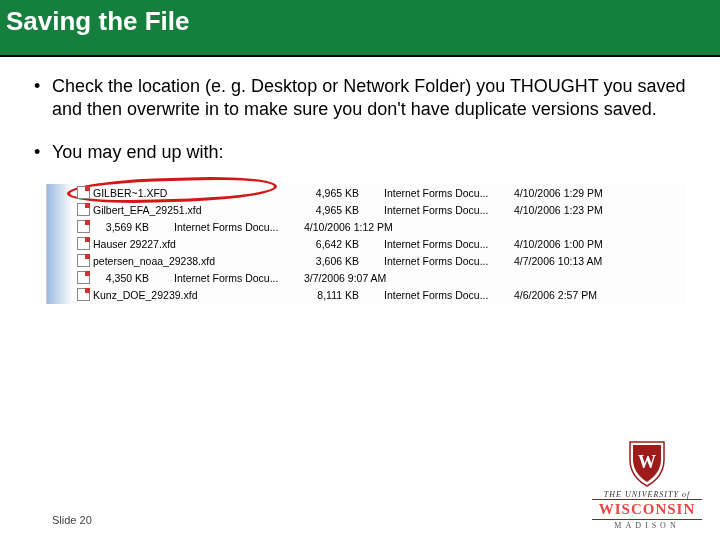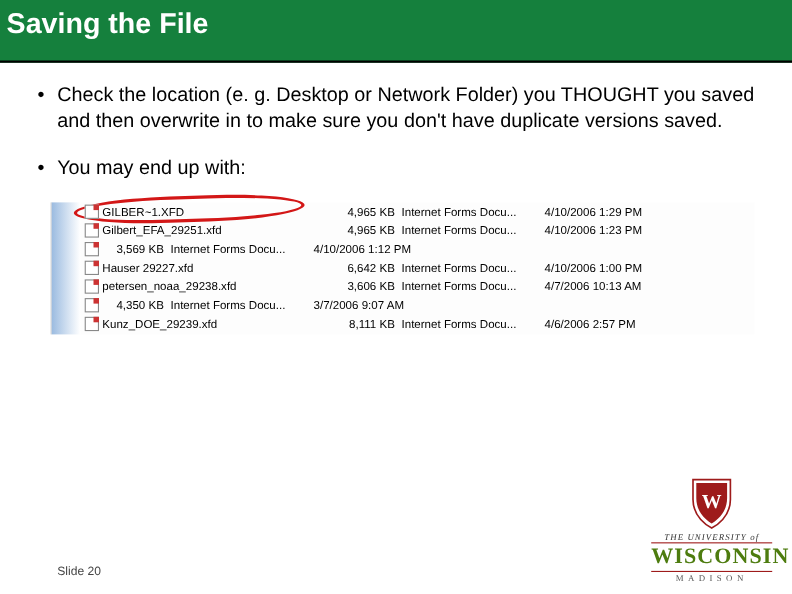--- a/index.html
+++ b/index.html
@@ -72,21 +72,21 @@
   }
   .file-row .icon::after{
     content:"";
     position:absolute;
     right:-1px; top:-1px;
     width:5px;height:5px;
     background:#cc3333;
   }
   .file-row .name { width: 210px; overflow:hidden; color:#000;}
   .file-row .size { width: 62px; text-align: right; padding-right:6px;color:#000;}
-  .file-row .type { width: 130px; overflow:hidden;color:#000;}
+  .file-row .type { width: 130px; overflow:hidden;color:#000;margin-left:19px;}
   .file-row .date { color:#000;}
   .highlight-oval {
     position: absolute;
     left: 20px;
     top: -6px;
     width: 210px;
     height: 24px;
     border: 3px solid #d31717;
     border-radius: 50%/60%;
     transform: rotate(-2deg);
@@ -123,21 +123,21 @@
     text-align: center;
     font-family: "Times New Roman", serif;
   }
   .crest {
     width: 40px; height: 48px;
     margin: 0 auto 2px;
     position: relative;
   }
   .crest svg { width:100%; height:100%; }
   .logo-line1 { font-size: 8px; letter-spacing:1px; color:#333; font-style:italic;}
-  .logo-line2 { font-size: 20px; font-weight:bold; letter-spacing:1px; color:#4d7c0f; border-top:1px solid #9e1b1b; border-bottom:1px solid #9e1b1b; padding:1px 0;}
+  .logo-line2 { font-size: 15px; font-weight:bold; letter-spacing:1px; color:#ef4444; border-top:1px solid #9e1b1b; border-bottom:1px solid #9e1b1b; padding:1px 0;}
   .logo-line3 { font-size: 8px; letter-spacing:4px; color:#555; margin-top:1px;}
 </style>
 </head>
 <body>
 
 <div class="title-bar">Saving the File</div>
 
 <div class="content">
   <ul class="bullets">
     <li>Check the location (e. g. Desktop or Network Folder) you THOUGHT you saved and then overwrite in to make sure you don't have duplicate versions saved.</li>

